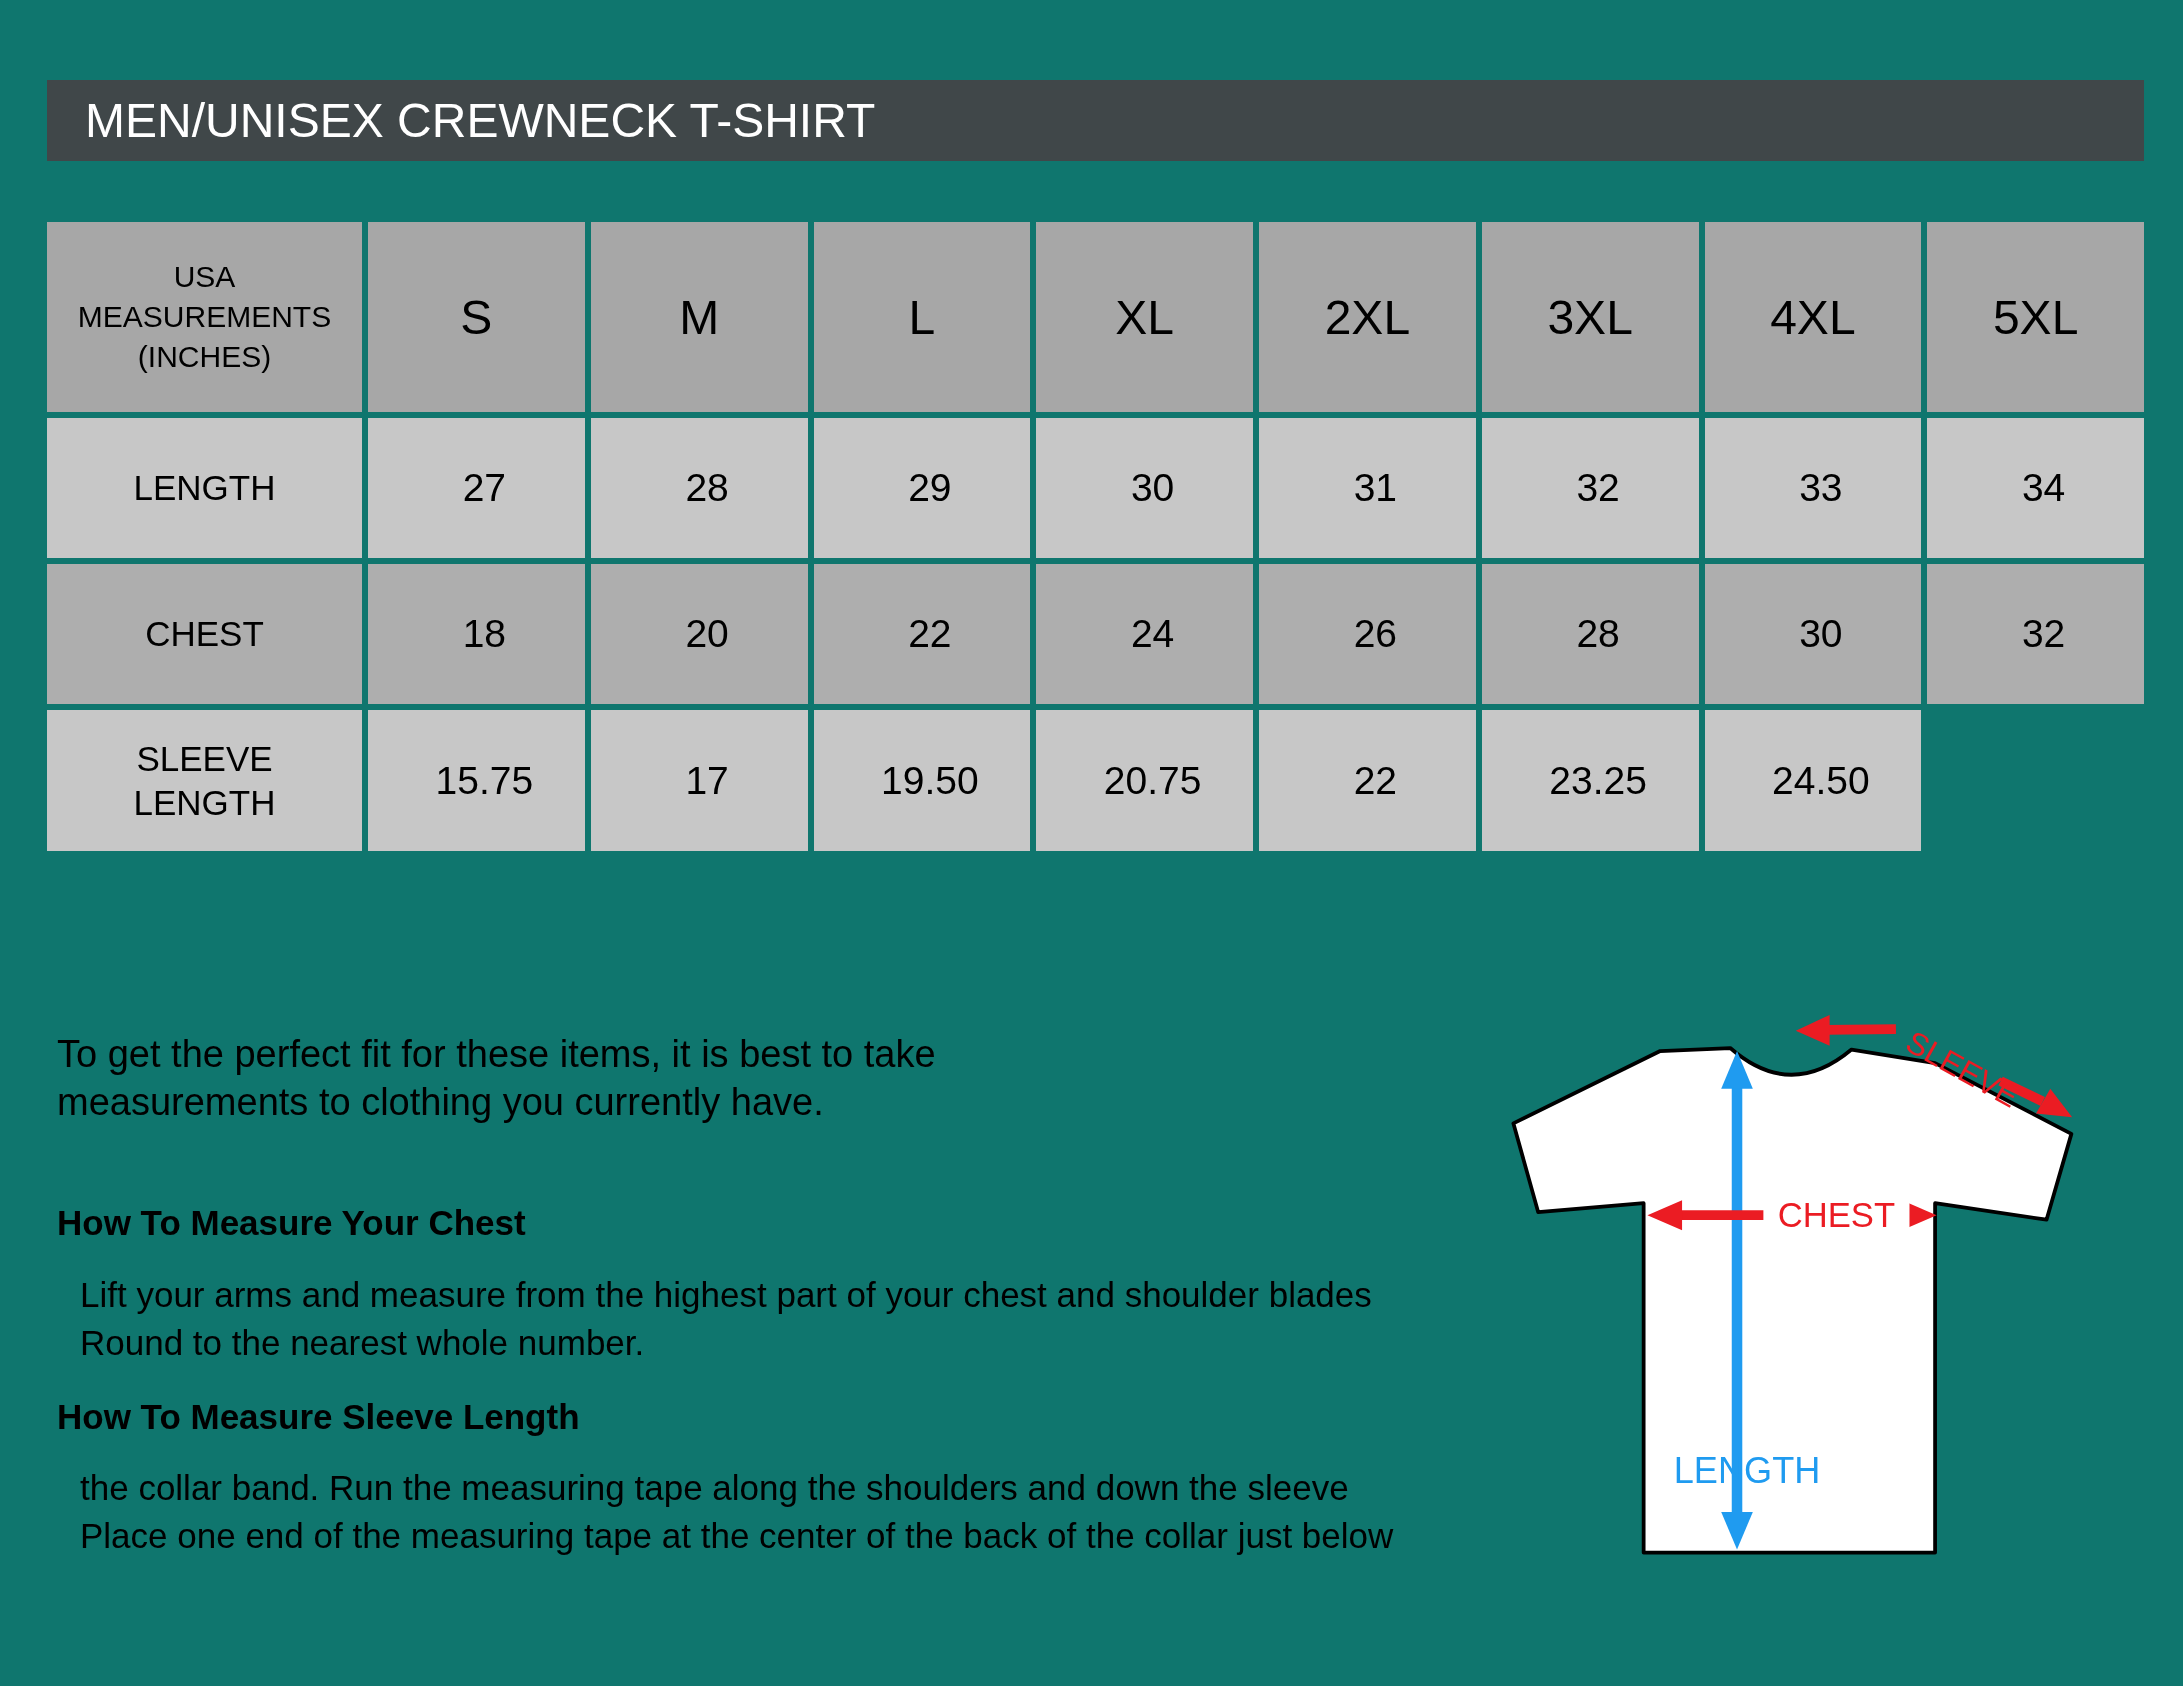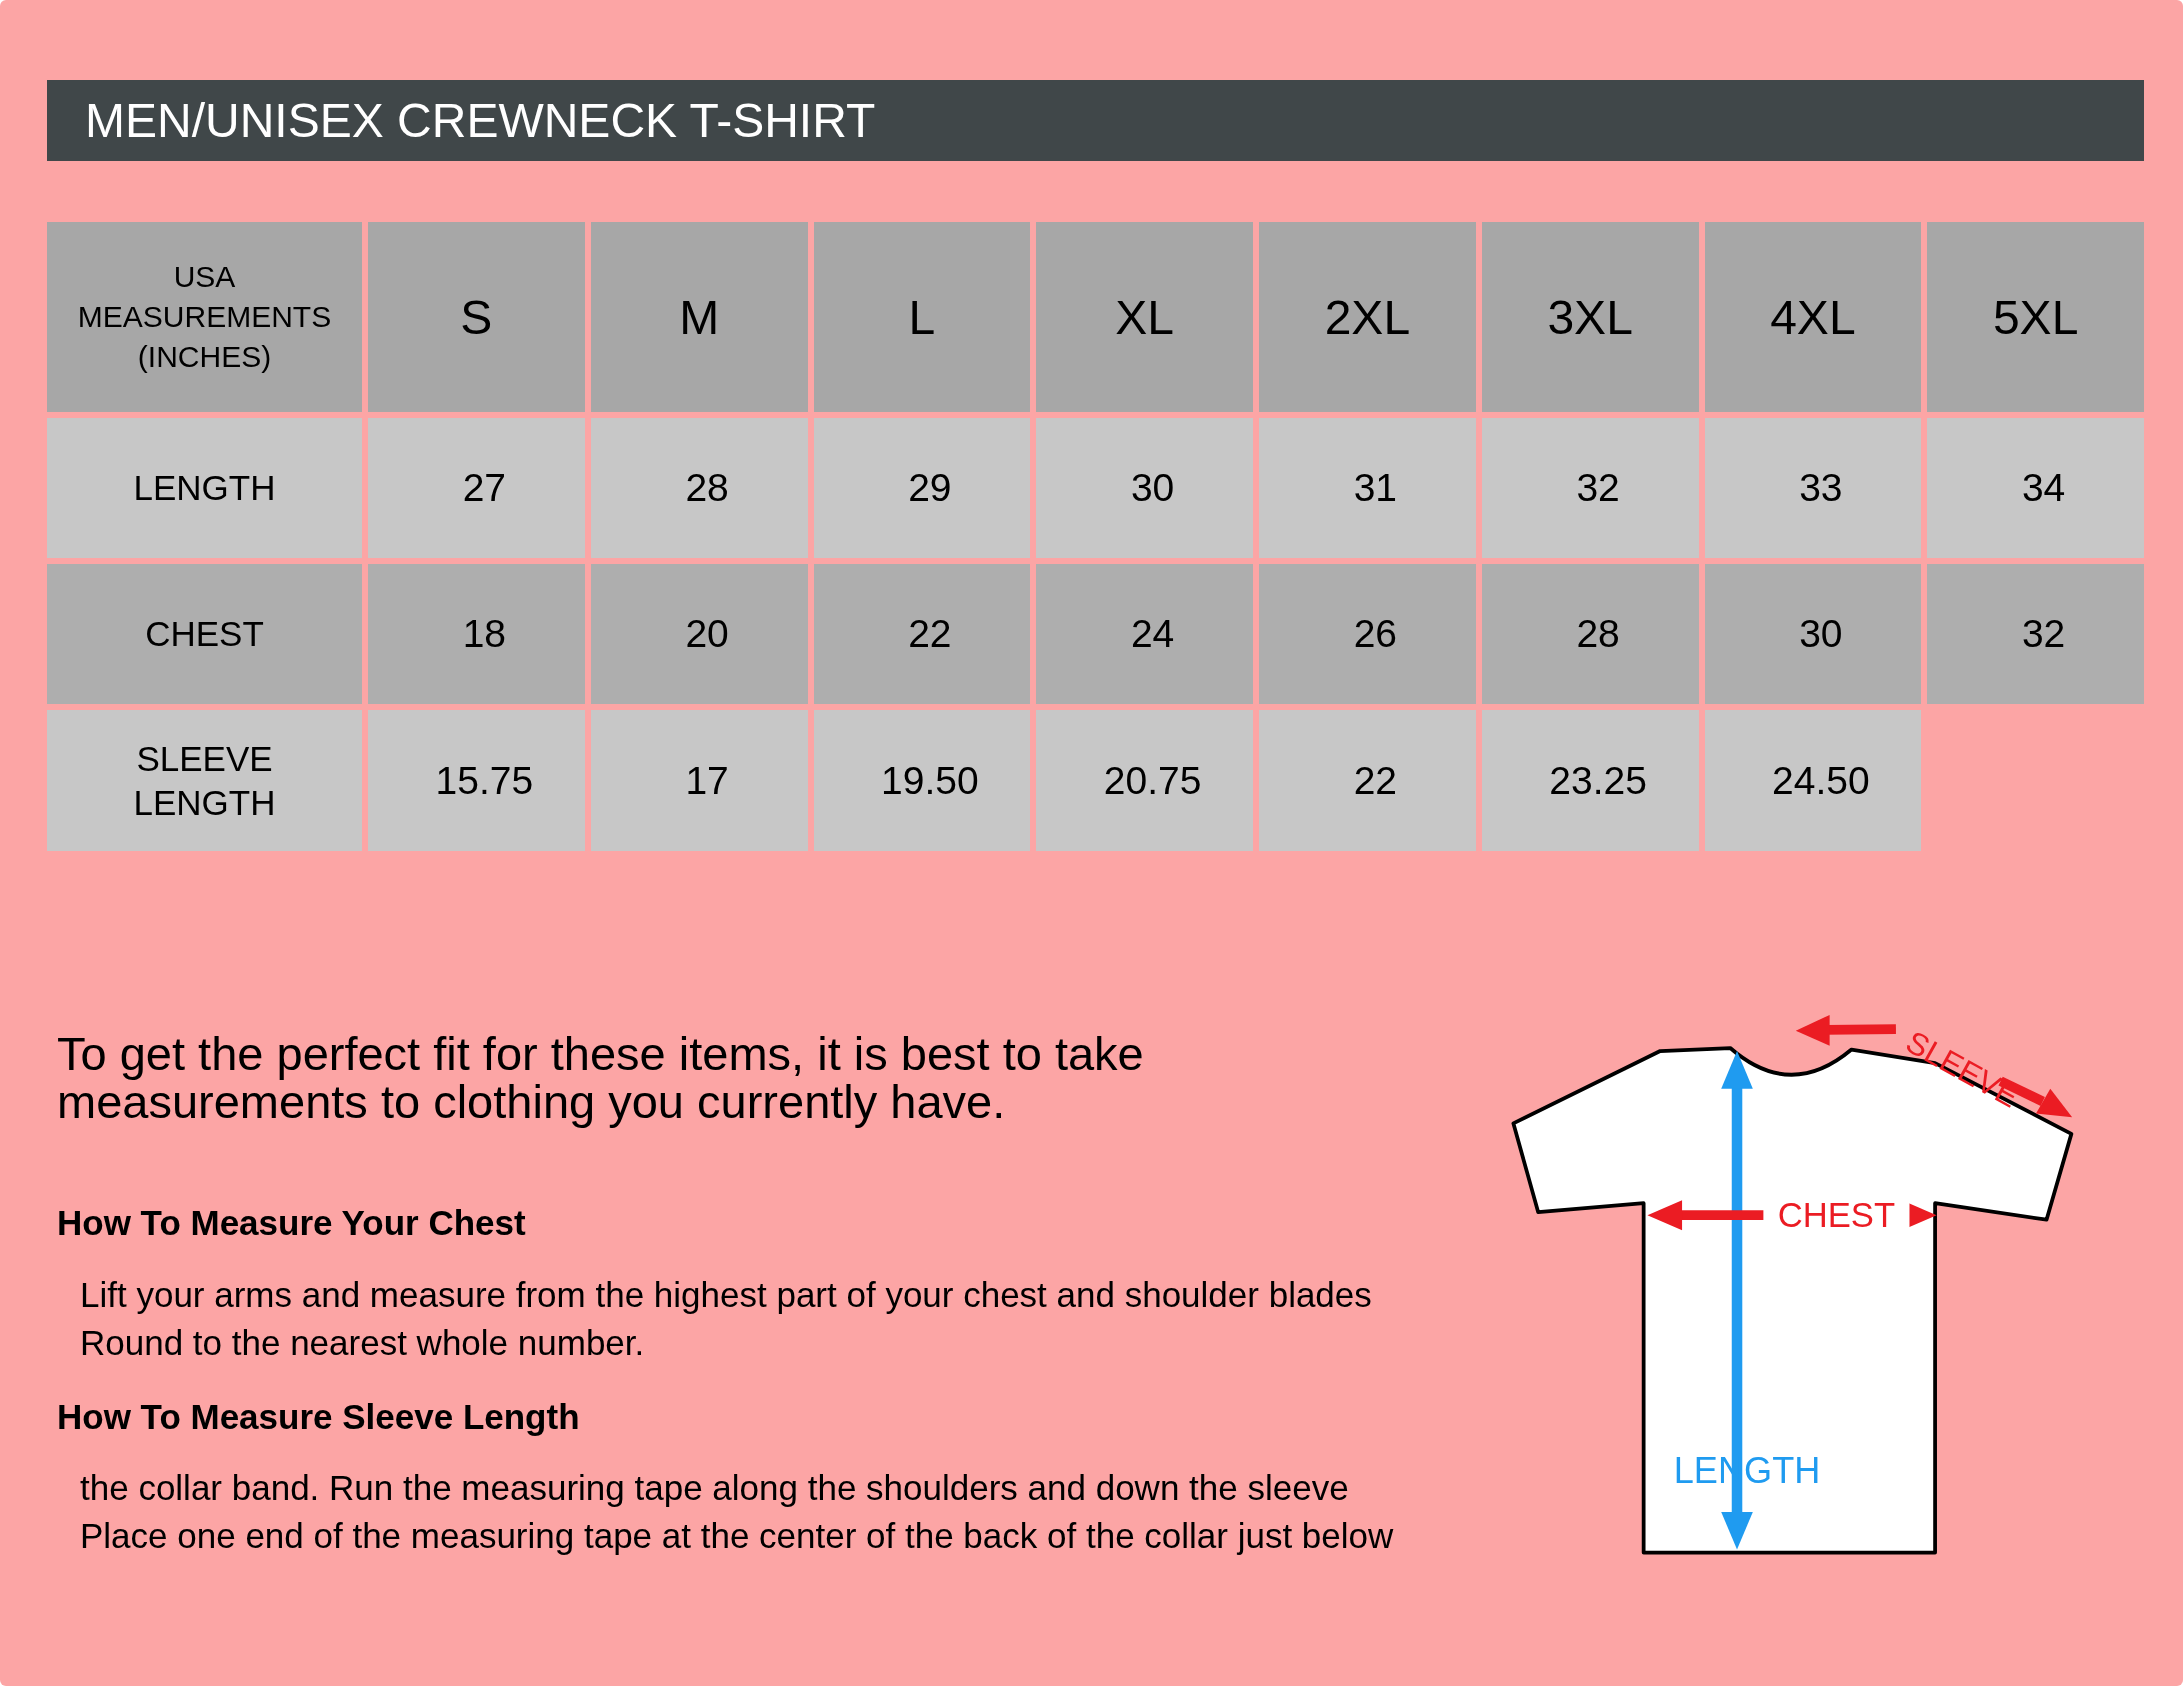--- a/index.html
+++ b/index.html
@@ -1,18 +1,18 @@
 <!DOCTYPE html>
 <html style="font-size:12px"><head>
 <meta charset="utf-8">
 <style>
   html,body { margin:0; padding:0; background:#ffffff; }
   #page {
-    position:relative; width:2183px; height:1686px; background:#fca5a5;
-    font-family:"Liberation Sans", sans-serif; color:#000; overflow:hidden;border-radius:6px;
+    position:relative; width:2183px; height:1686px; background:#0f766e;
+    font-family:"Liberation Sans", sans-serif; color:#000; overflow:hidden;
   }
   
   .title-bar {
     position:absolute; left:47px; top:80px; width:2097px; height:81px;
     background:#404749; display:flex; align-items:center;
   }
   .title-bar .title-text {
     color:#ffffff; font-size:48px; padding-left:38px; white-space:nowrap;
   }
   
@@ -28,21 +28,21 @@
   .bg-header { background:#a7a7a7; }
   .bg-light  { background:#c7c7c7; }
   .bg-mid    { background:#aeaeae; }
   .corner-line  { font-size:30px; line-height:40px; }
   .size-h       { font-size:48px; }
   .row-label    { font-size:35px; line-height:44px; }
   .val          { font-size:39px;padding-left:16px; }
   
   .intro {
     position:absolute; left:57px; top:1030px;
-    font-size:47px; line-height:48px; white-space:nowrap;
+    font-size:38px; line-height:48px; white-space:nowrap;
   }
   .section-heading {
     position:absolute; left:57px;
     font-size:35px; font-weight:bold; white-space:nowrap;
   }
   .h-chest  { top:1203px; }
   .h-sleeve { top:1397px; }
   .section-body {
     position:absolute; left:57px;
     font-size:35px; line-height:48px; white-space:nowrap;margin-left:23px;

